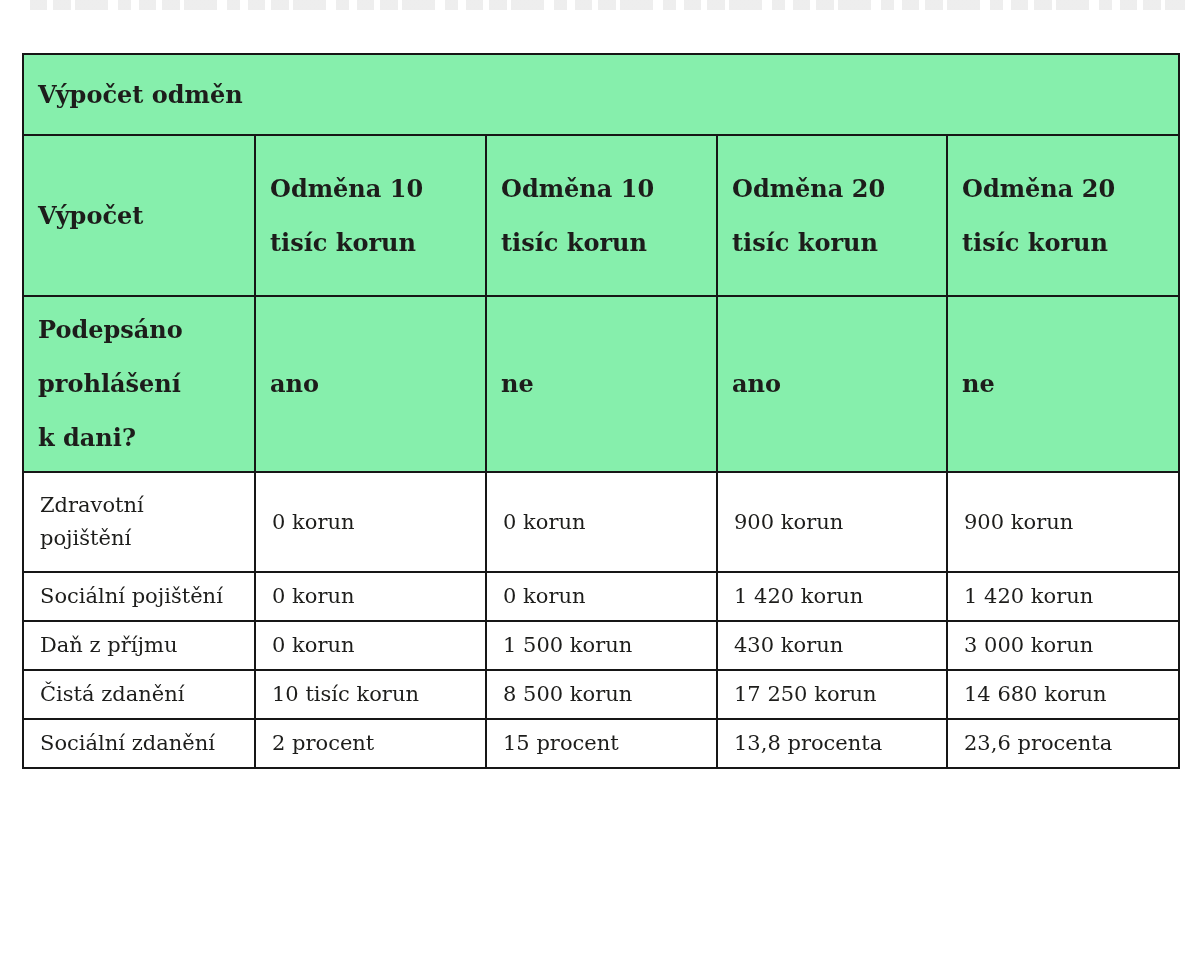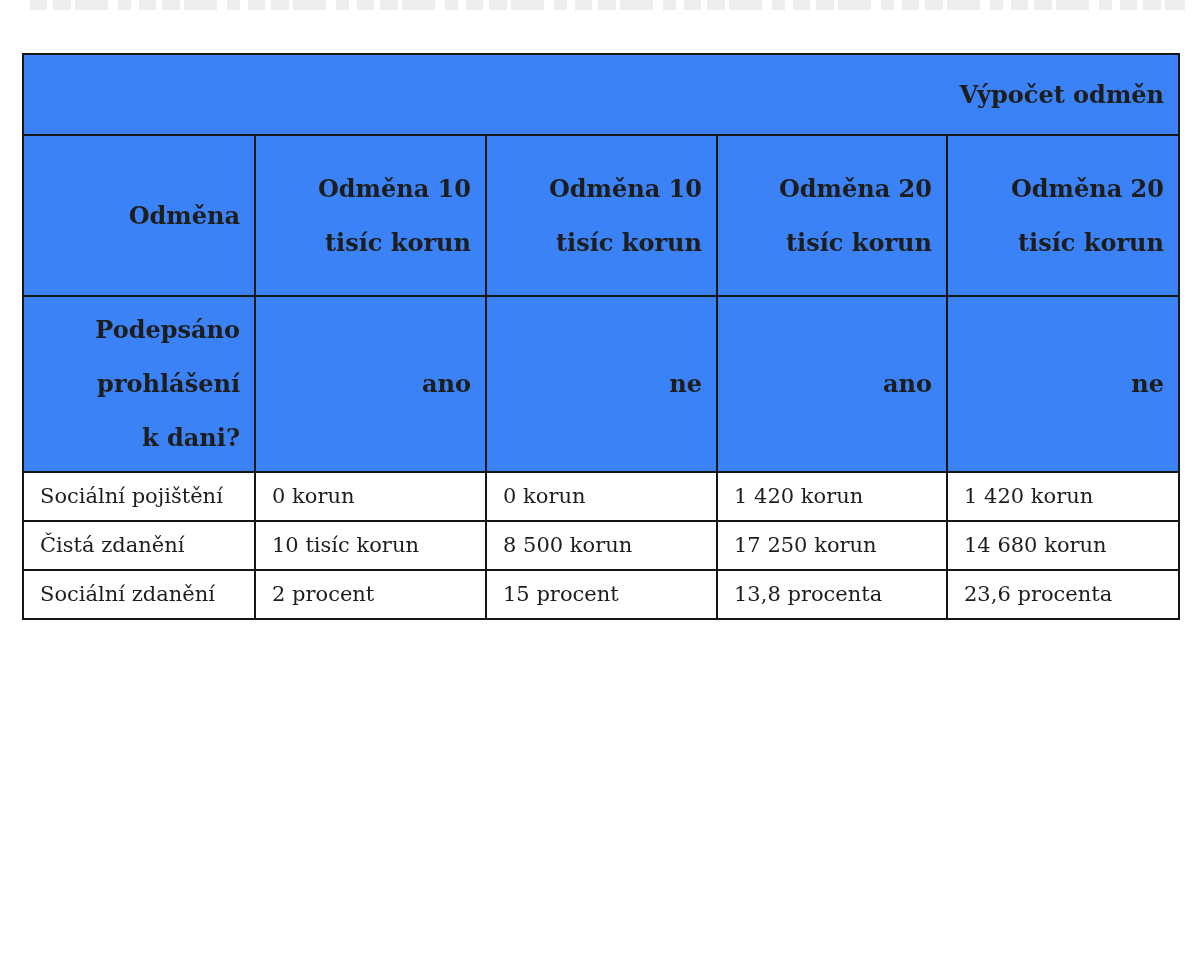--- a/index.html
+++ b/index.html
@@ -41,24 +41,24 @@
   .calc-table td, .calc-table th {
     border: 2px solid #161616;
     box-sizing: border-box;
     vertical-align: middle;
     padding: 6px 14px;
     white-space: pre; 
   }
 
   
   .calc-table .hd {
-    background: #3b82f6;
+    background: #86efac;
     font-weight: bold;
     font-size: 24px;
-    text-align: right;
+    text-align: left;
     line-height: 2.25;
     color: #1d1d1b;
   }
 
   .title-row td {
     height: 81px;
     font-size: 24px;
     line-height: 1.3;
   }
 
@@ -91,50 +91,65 @@
     <col style="width:230px">
     <col style="width:232px">
   </colgroup>
 
   <tbody>
       <tr class="title-row">
     <td class="hd" colspan="5">Výpočet odměn</td>
   </tr>
 
   <tr class="colhead-row">
-    <td class="hd">Odměna</td>
+    <td class="hd">Výpočet</td>
     <td class="hd">Odměna 10
 tisíc korun</td>
     <td class="hd">Odměna 10
 tisíc korun</td>
     <td class="hd">Odměna 20
 tisíc korun</td>
     <td class="hd">Odměna 20
 tisíc korun</td>
   </tr>
 
   <tr class="decl-row">
     <td class="hd">Podepsáno
 prohlášení
 k dani?</td>
     <td class="hd">ano</td>
     <td class="hd">ne</td>
     <td class="hd">ano</td>
     <td class="hd">ne</td>
   </tr>
 
+  <tr class="r-tall">
+    <td class="dc">Zdravotní
+pojištění</td>
+    <td class="dc">0 korun</td>
+    <td class="dc">0 korun</td>
+    <td class="dc">900 korun</td>
+    <td class="dc">900 korun</td>
+  </tr>
 
   <tr class="r-short">
     <td class="dc">Sociální pojištění</td>
     <td class="dc">0 korun</td>
     <td class="dc">0 korun</td>
     <td class="dc">1 420 korun</td>
     <td class="dc">1 420 korun</td>
   </tr>
 
+  <tr class="r-short">
+    <td class="dc">Daň z příjmu</td>
+    <td class="dc">0 korun</td>
+    <td class="dc">1 500 korun</td>
+    <td class="dc">430 korun</td>
+    <td class="dc">3 000 korun</td>
+  </tr>
 
 
   <tr class="r-short">
     <td class="dc">Čistá zdanění</td>
     <td class="dc">10 tisíc korun</td>
     <td class="dc">8 500 korun</td>
     <td class="dc">17 250 korun</td>
     <td class="dc">14 680 korun</td>
   </tr>
 

